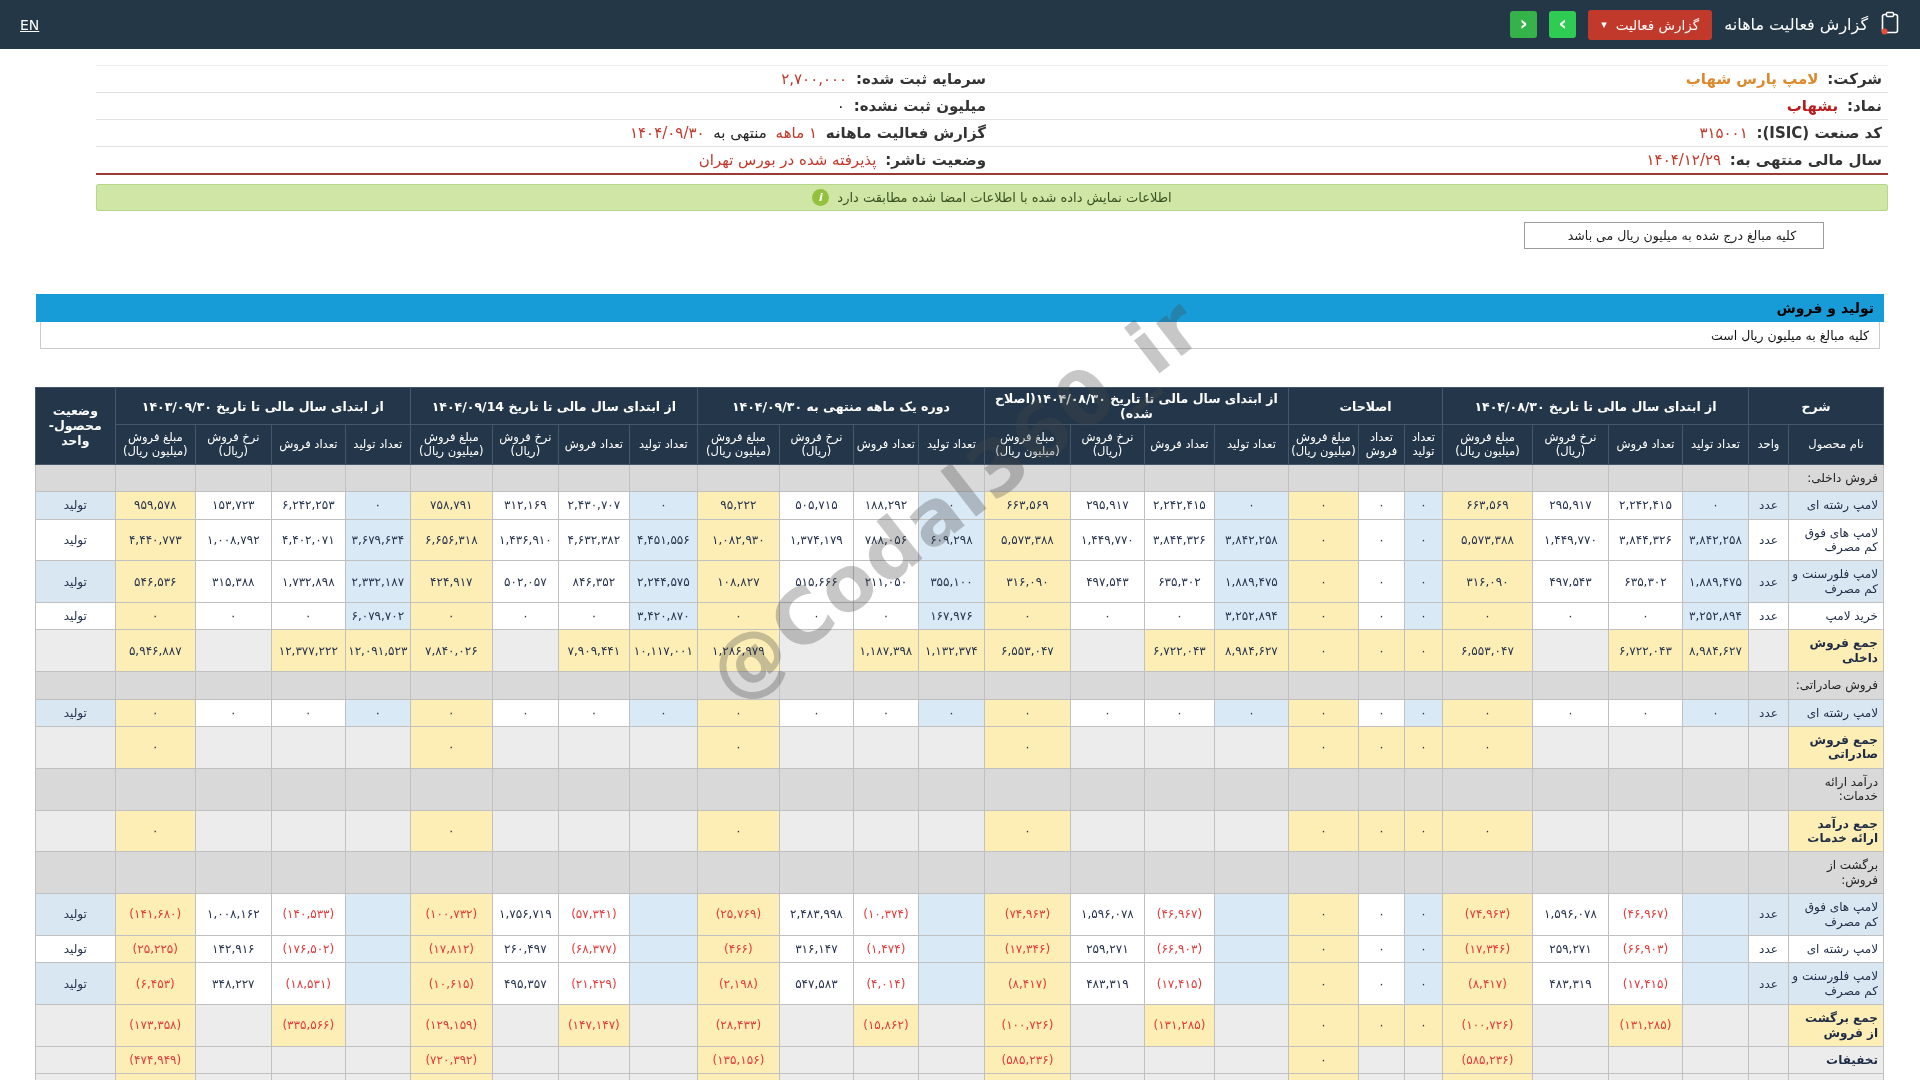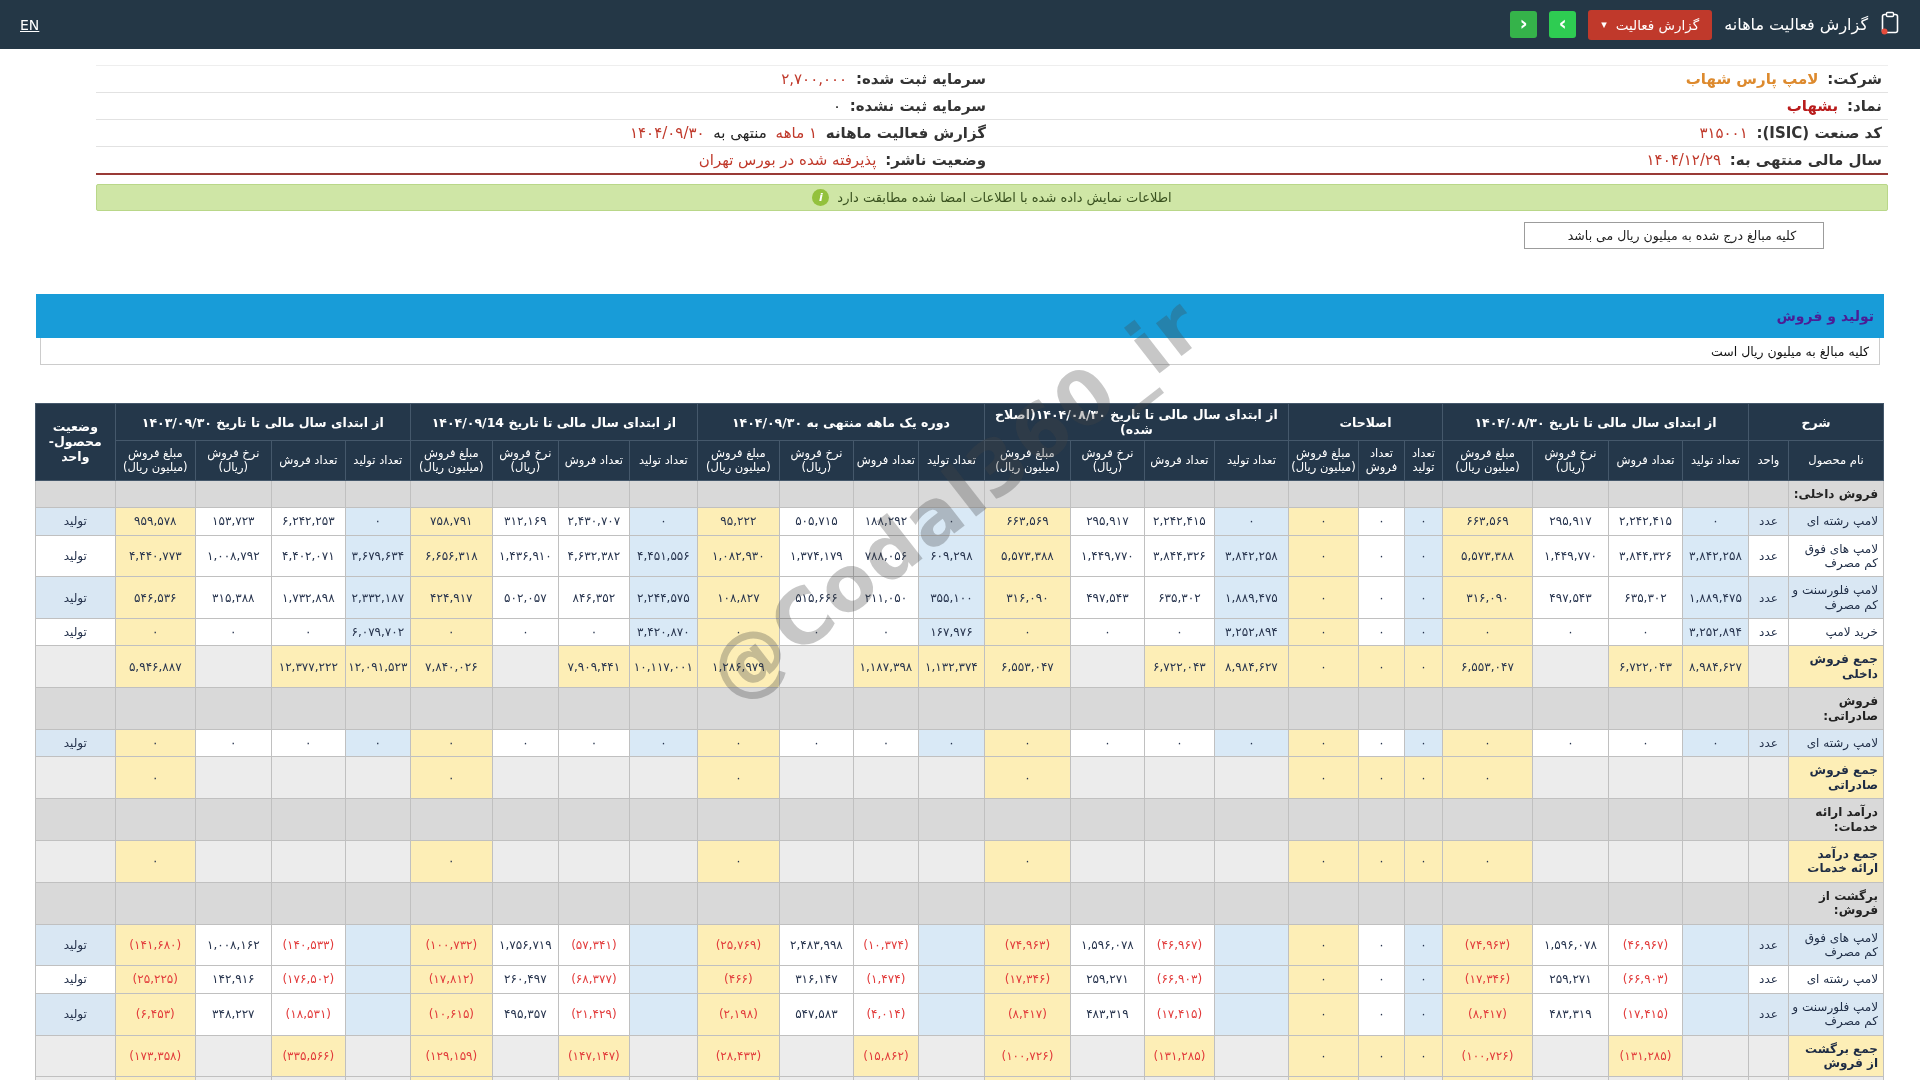--- a/index.html
+++ b/index.html
@@ -38,21 +38,21 @@
     color:#39511f; border-radius:2px; }
   .i-icon { width:17px; height:17px; border-radius:50%; background:#93c13d; color:#fff;
     display:inline-flex; align-items:center; justify-content:center; font-size:11px;
     font-weight:bold; font-style:italic; }
 
   .amounts-note { width:300px; height:27px; margin:11px auto 0 0; margin-right:96px;
     border:1px solid #9c9c9c; background:#fff; display:flex; align-items:center;
     justify-content:center; font-size:12.5px; color:#222;padding-left:16px; }
 
   
-  .section-bar { margin:0 36px; height:44px; background:#189cd8; color:#4c1d95; display:flex;
+  .section-bar { margin:0 36px; height:28px; background:#189cd8; color:#000000; display:flex;
     align-items:center; padding:0 10px; font-size:14px; font-weight:bold; }
   .section-bar.first { margin-top:45px; }
   .units-row { margin:0 40px; height:27px; border:1px solid #ccc; border-top:none; display:flex;
     align-items:center; padding:0 10px; font-size:12.5px; color:#111; background:#fff; }
 
   
   .main-table-wrap { margin:38px 36px 0 36px; }
   table.pt { width:1848px; border-collapse:collapse; table-layout:fixed; }
   .pt th { background:#24374a; color:#fff; border:1px solid #45586b; text-align:center;
     vertical-align:middle; padding:3px 2px; font-weight:bold; }
@@ -62,21 +62,21 @@
     color:#26334d; vertical-align:middle; line-height:1.2; overflow:hidden; }
   .pt td.name-cell { text-align:right; padding-right:5px; color:#1d2b44; }
   
   tr.product td { background:#fff; }
   tr.product td.c-prod { background:#d9e9f6; }
   tr.product td.c-amt  { background:#fdeeb6; }
   tr.product td.name-cell, tr.product td.unit-cell, tr.product td.status-cell { background:#fff; }
   tr.product.alt td.name-cell, tr.product.alt td.unit-cell, tr.product.alt td.status-cell { background:#d9e7f3; }
   
   tr.section td { background:#d9d9d9; }
-  tr.section td.name-cell { font-weight:bold; color:#222; }
+  tr.section td.name-cell { font-weight:normal; color:#222; }
   
   tr.total td { background:#ececec; }
   tr.total td.has-val { background:#fdeeb6; }
   tr.total td.name-cell { background:#fdeeb6; font-weight:bold; }
   tr.total.grayname td.name-cell { background:#ececec; }
   td.neg, tr.product td.neg, tr.total td.has-val.neg { color:#e23b3b; }
 
   
   .watermark { position:absolute; left:545px; top:455px; width:820px; text-align:center;
     transform:rotate(-38deg); font-size:76px; font-weight:bold; color:rgba(70,70,70,0.30);
@@ -116,21 +116,21 @@
         <span class="lbl">سرمایه ثبت شده:</span>
         <span class="v-red">۲,۷۰۰,۰۰۰</span>
       </td>
     </tr>
     <tr>
       <td class="pair">
         <span class="lbl">نماد:</span>
         <span class="v-blue">بشهاب</span>
       </td>
       <td class="pair">
-        <span class="lbl">سرمایه ثبت نشده:</span>
+        <span class="lbl">میلیون ثبت نشده:</span>
         <span class="v-plain">۰</span>
       </td>
     </tr>
     <tr>
       <td class="pair">
         <span class="lbl">کد صنعت (ISIC):</span>
         <span class="v-red">۳۱۵۰۰۱</span>
       </td>
       <td class="pair">
         <span class="lbl">گزارش فعالیت ماهانه</span>

